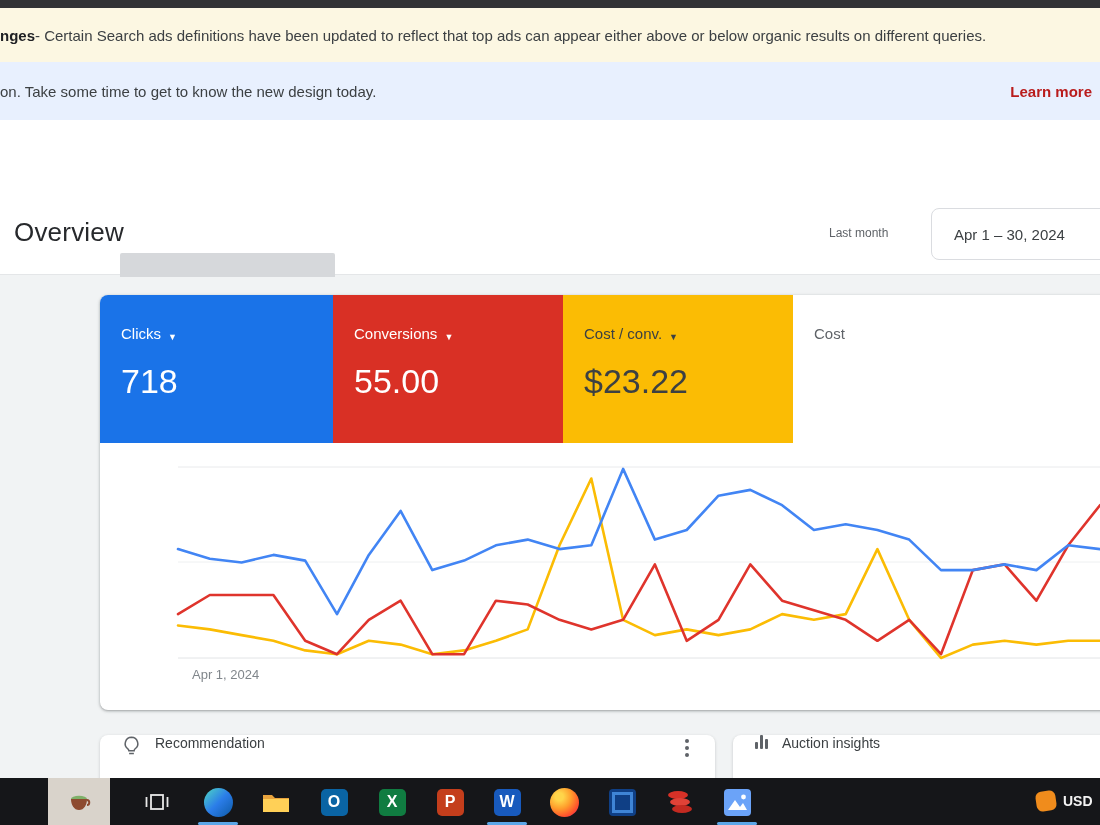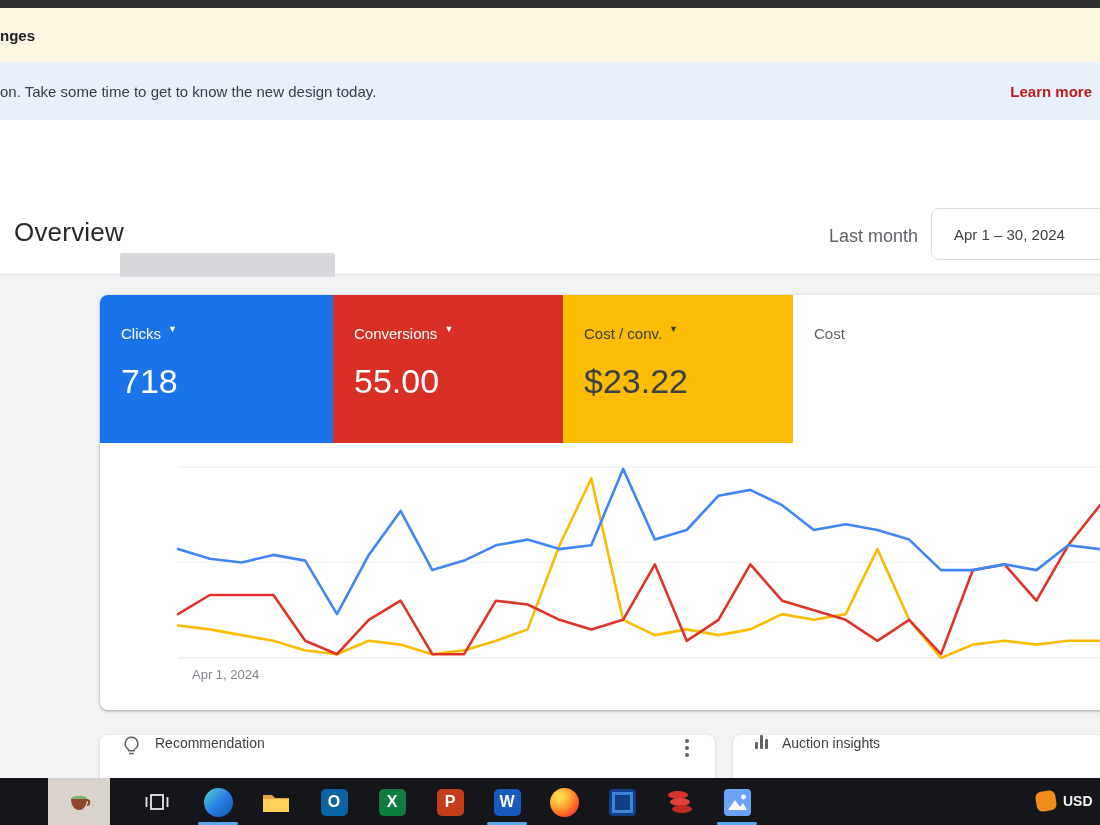--- a/index.html
+++ b/index.html
@@ -29,42 +29,42 @@
     background:#fff;display:flex;align-items:center;justify-content:center;
     font-size:14px;color:#3c4043;box-sizing:border-box;cursor:pointer;white-space:nowrap}
   .chip1{left:-62px;width:182px;justify-content:flex-end;padding-right:18px}
   .chip2{left:145px;width:250px}
   .add-filter{position:absolute;left:425px;top:150px;font-size:15px;color:#5f6368;cursor:pointer}
 
   
   .page-header{position:absolute;top:197px;left:0;width:1100px;height:78px;background:#fff;
     border-bottom:1px solid #e4e6e8;box-sizing:border-box}
   .page-title{position:absolute;left:14px;top:20px;font-size:26px;font-weight:400;color:#27292c;margin:0;letter-spacing:.2px}
-  .range-label{position:absolute;left:829px;top:29px;font-size:18px;color:#5f6368;cursor:pointer}
+  .range-label{position:absolute;left:829px;top:29px;font-size:12px;color:#5f6368;cursor:pointer}
   .date-box{position:absolute;left:931px;top:11px;width:190px;height:52px;border:1px solid #dadce0;
     border-radius:8px;background:#fff;display:flex;align-items:center;padding-left:22px;
     box-sizing:border-box;font-size:15px;color:#3c4043;cursor:pointer}
 
   
   .content-bg{position:absolute;top:275px;left:0;width:1100px;height:503px;background:#f1f3f4}
 
   
   .gray-stub{position:absolute;left:120px;top:253px;width:215px;height:24px;background:#d6d8db;border-radius:2px 2px 0 0}
 
   
   .overview-card{position:absolute;left:100px;top:295px;width:1010px;height:415px;background:#fff;
     border-radius:8px;overflow:hidden;
     box-shadow:0 1px 2px rgba(60,64,67,.30),0 1px 3px 1px rgba(60,64,67,.15)}
   .tiles{display:flex;height:148px}
   .tile{height:148px;box-sizing:border-box;padding:30px 0 0 21px;cursor:pointer}
   .tile-blue{width:233px;background:#1a73e8;color:#fff}
   .tile-red{width:230px;background:#d93025;color:#fff}
   .tile-yellow{width:230px;background:#fbbc04;color:#3c4043}
   .tile-cost{width:230px;background:#fff;color:#3c4043}
-  .t-label{font-size:15px;display:flex;align-items:flex-start;gap:7px;font-weight:500}
+  .t-label{font-size:15px;display:flex;align-items:flex-end;gap:7px;font-weight:500}
   .tile-cost .t-label{color:#5f6368;font-weight:400}
   .caret{font-size:9px;line-height:1}
   .t-value{font-size:34px;margin-top:20px;font-weight:400}
 
   #chart-svg{position:absolute;left:0;top:0}
   .x-axis-label{position:absolute;left:92px;top:372px;font-size:13px;color:#80868b}
 
   
   .bottom-card{position:absolute;top:735px;height:60px;background:#fff;border-radius:8px 8px 0 0;
     box-shadow:0 1px 3px rgba(60,64,67,.25)}
@@ -101,20 +101,21 @@
     background:#f08c1c;transform:rotate(-8deg)}
   .currency-label{position:absolute;left:1063px;top:15px;color:#f3f3f3;font-size:14px;font-weight:700}
 </style>
 </head>
 <body>
 
 <div class="win-strip"></div>
 
 <div class="notice-yellow">
   <span class="lead">nges</span>
+    <span> - Certain Search ads definitions have been updated to reflect that top ads can appear either above or below organic results on different queries.</span>
 </div>
 
 <div class="notice-blue">
   <span>on. Take some time to get to know the new design today.</span>
   <a class="learn-more">Learn more</a>
 </div>
 
 <div class="filter-bar">
   <div class="chip chip1">
     <span>abled, Paused</span>

